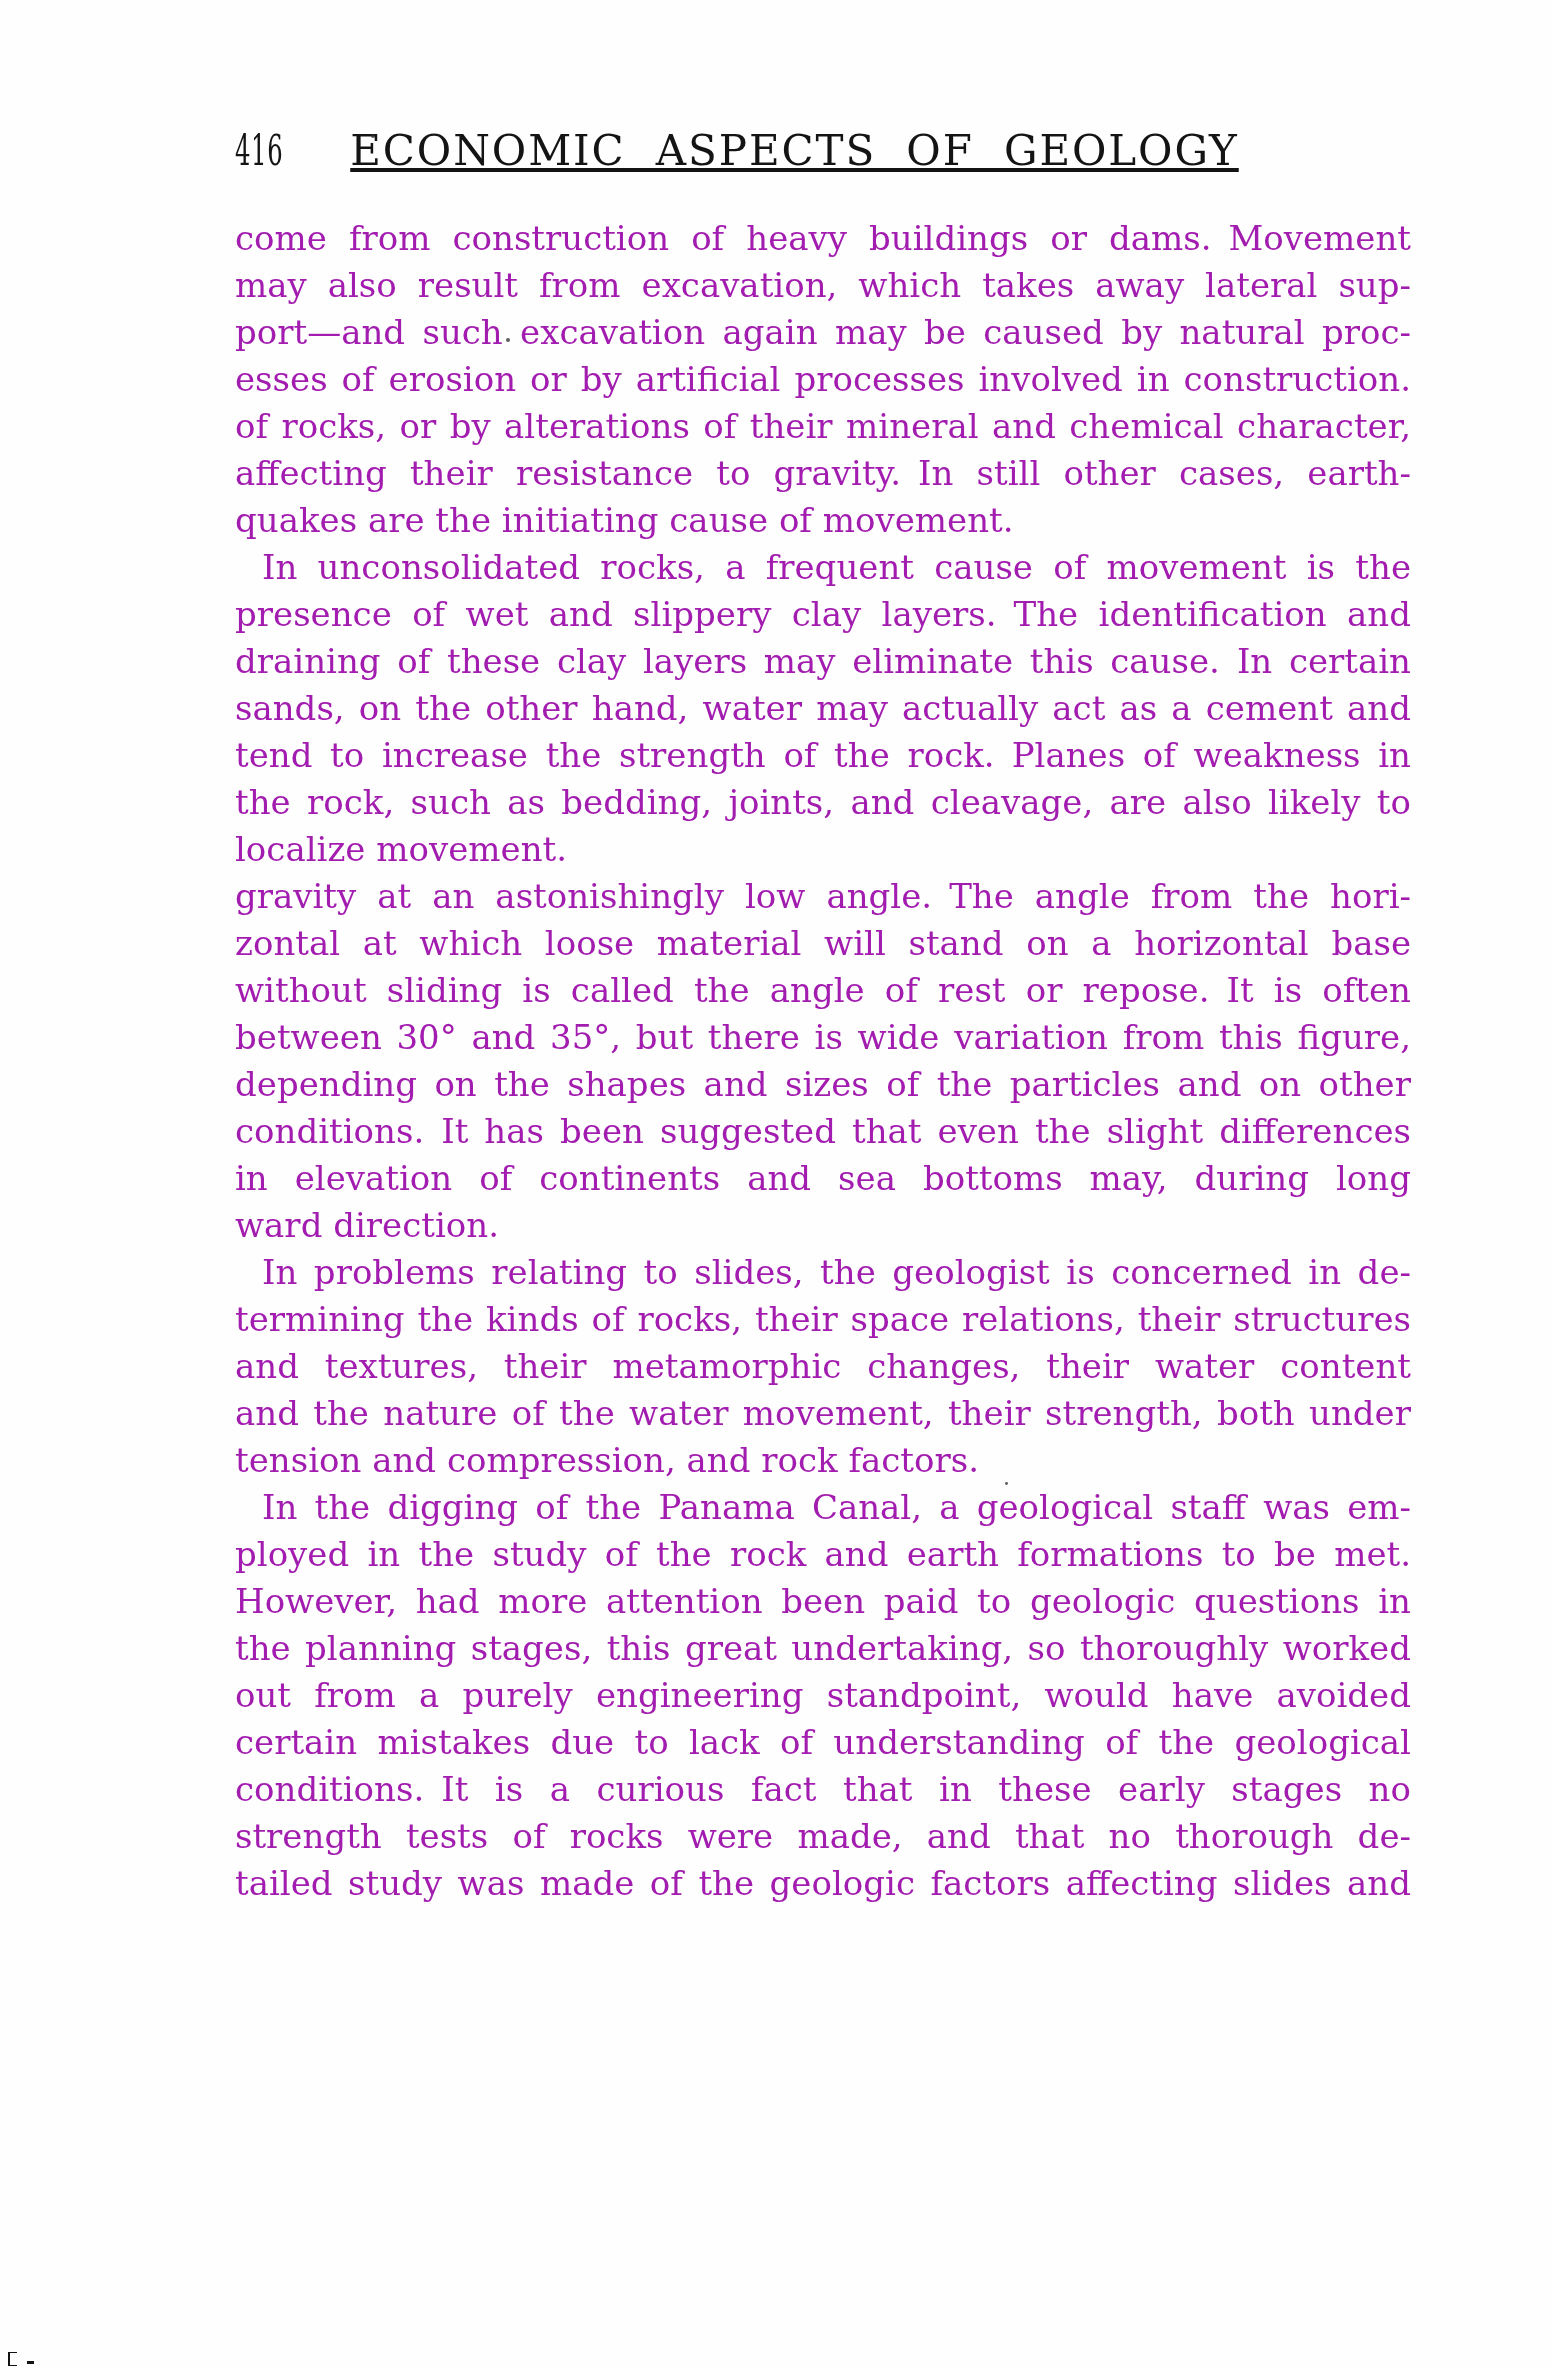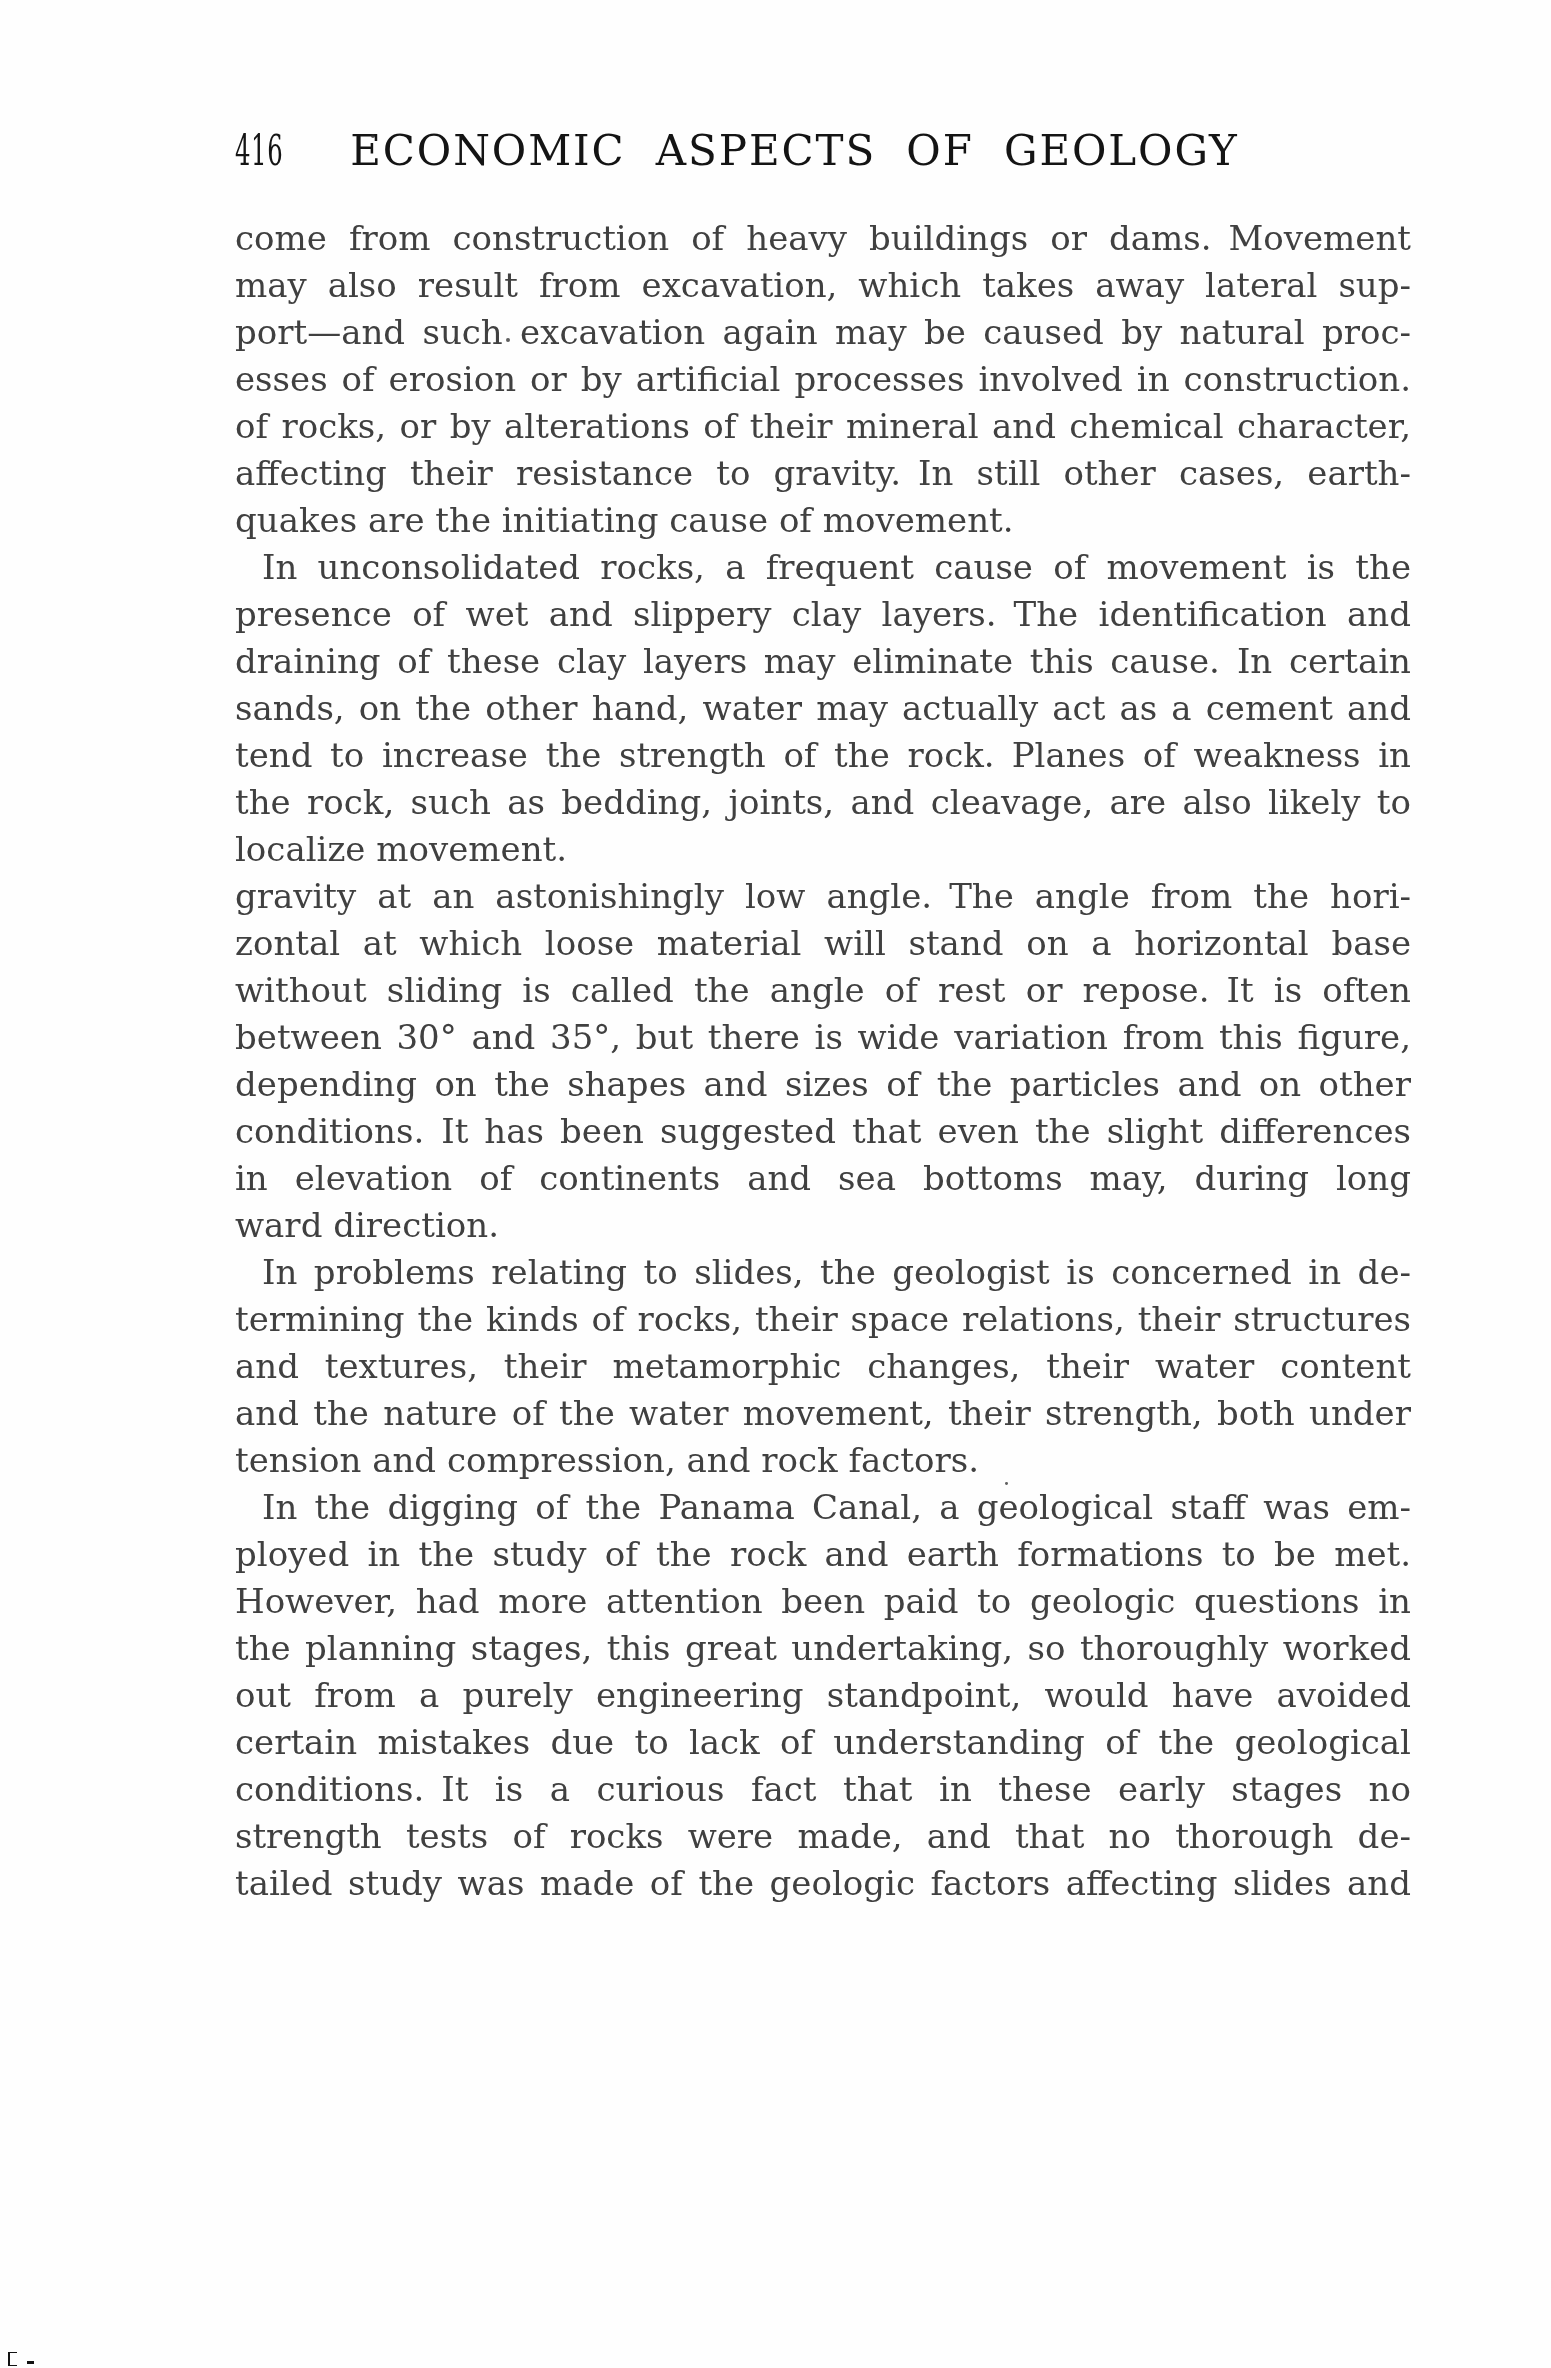--- a/index.html
+++ b/index.html
@@ -40,29 +40,30 @@
     transform-origin: left top;
     letter-spacing: 1px;
   }
   .head-title {
     position: absolute;
     left: calc(50% - 28.5px);
     top: 0;
     transform: translateX(-50%);
     letter-spacing: 1.9px;
     word-spacing: 15px;
+    text-decoration: underline;
   }
   .text-block {
     position: absolute;
     left: 235px;
     top: 215px;
     width: 1176px;
     font-size: 34px;
     line-height: 47px;
-    color: #404040;
+    color: #a21caf;
   }
   .para { margin: 0; padding: 0; }
   .line {
     text-align: justify;
     text-align-last: justify;
     text-justify: inter-word;
     white-space: normal;
   }
   .line.first { padding-left: 27px; }
   .line.lastleft { text-align-last: left; }

